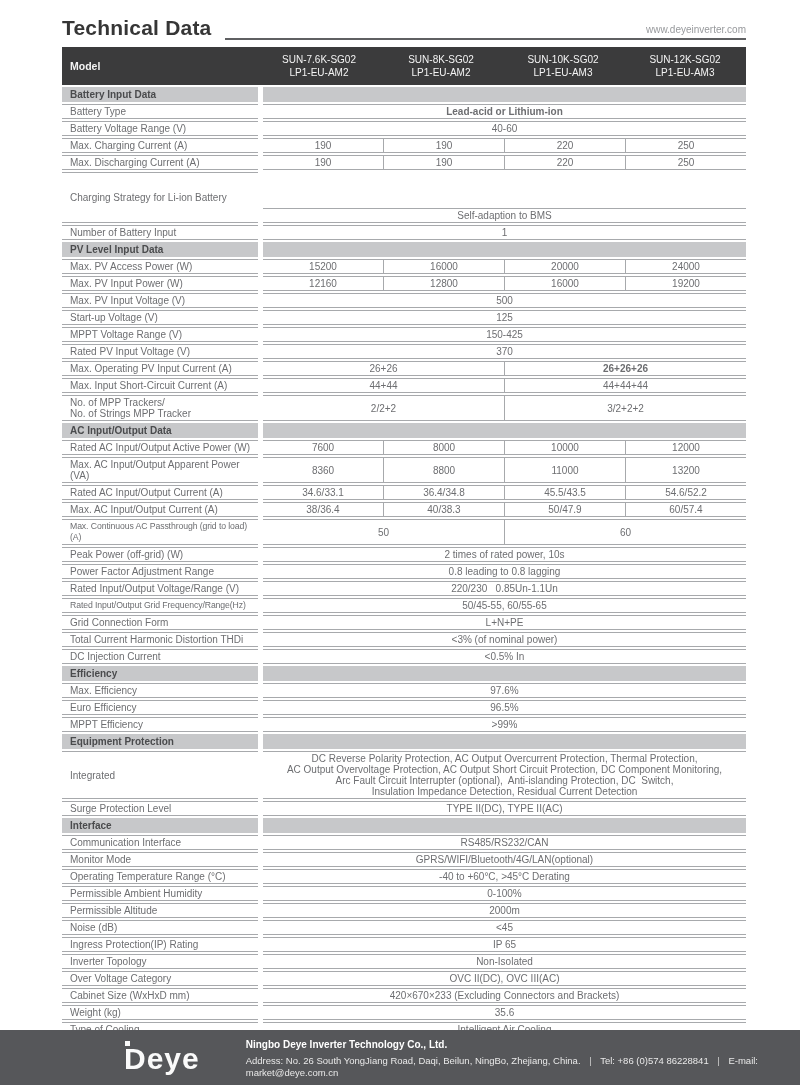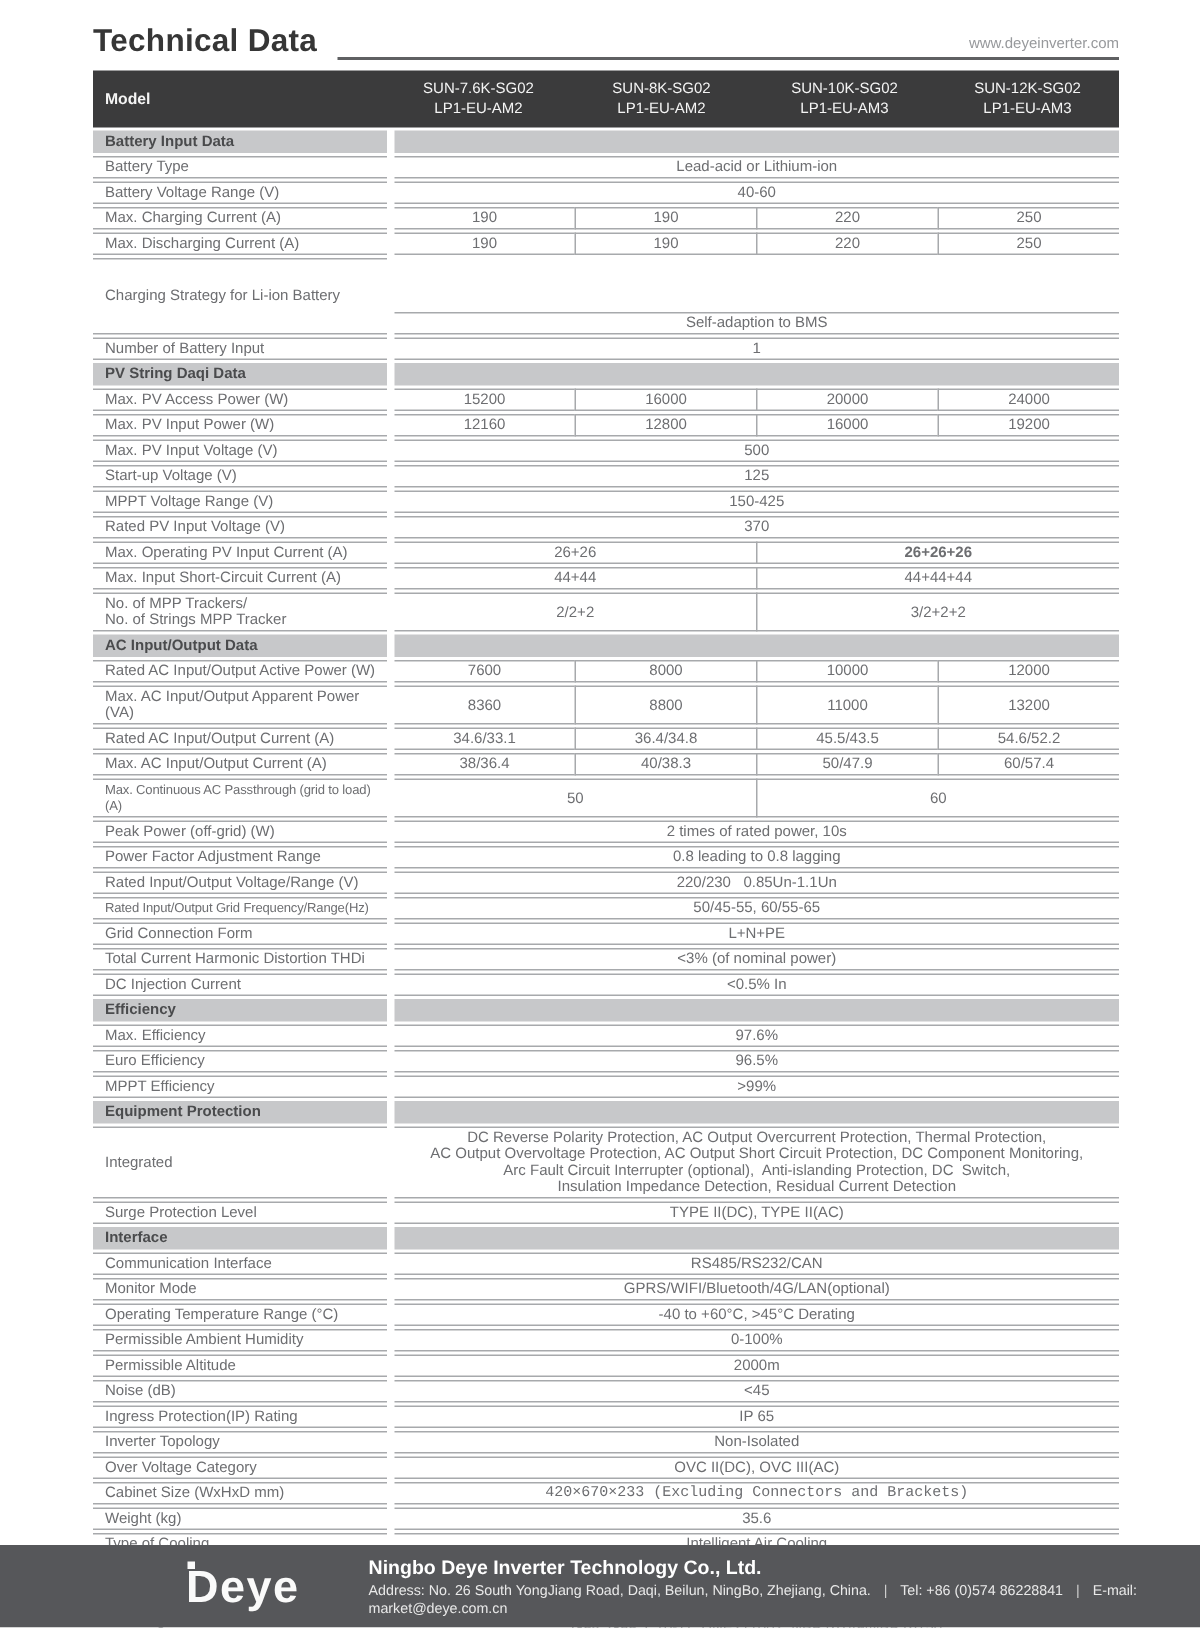--- a/index.html
+++ b/index.html
@@ -28,21 +28,21 @@
   .row.section .cell { border-top:none; border-bottom:none; background:#c7c8ca; color:#4a4b4d; font-weight:bold; min-height:15px; }
   .row.section .fill { flex:1 1 0; margin-left:5px; }
 
   .row.small-label .label { font-size:8.7px; letter-spacing:-0.1px; }
   .row.small-value .value { font-size:9.3px; }
 
   .footer { position:absolute; left:0; right:0; top:1030px; bottom:0; background:#56575a; display:flex; align-items:center; padding-left:124px; color:#ffffff; }
   .logo { font-size:30px; font-weight:bold; color:#fafafa; letter-spacing:1px; line-height:30px; position:relative; padding-top:2px; }
   .logo-dot { position:absolute; left:1px; top:-1px; width:5px; height:5px; background:#fafafa; }
   .footer-text { margin-left:46px; }
-  .company { font-size:13px; font-weight:bold; line-height:16px; color:#ffffff; }
+  .company { font-size:10px; font-weight:bold; line-height:16px; color:#ffffff; }
   .address { font-size:9.5px; color:#e9e9e9; margin-top:2px; line-height:12px; }
   .sep { margin:0 6px; color:#cfcfcf; }
 </style>
 </head>
 <body>
 
 <div class="header">
   <div class="title">Technical Data</div>
   <div class="rule-wrap">
     <span>www.deyeinverter.com</span>
@@ -72,21 +72,21 @@
       </div>
   </div>
   <div>
       <div class="row section">
         <div class="cell label">Battery Input Data</div>
         <div class="cell fill"></div>
       </div>
       <div class="row">
         <div class="cell label">Battery Type</div>
         <div class="values">
-          <div class="cell value" style="flex-grow: 4;">Lead-acid or Lithium-ion</div>
+          <div class="cell value" style="flex-grow: 4; font-weight: bold;">Lead-acid or Lithium-ion</div>
         </div>
       </div>
       <div class="row">
         <div class="cell label">Battery Voltage Range (V)</div>
         <div class="values">
           <div class="cell value" style="flex-grow: 4;">40-60</div>
         </div>
       </div>
       <div class="row">
         <div class="cell label">Max. Charging Current (A)</div>
@@ -112,21 +112,21 @@
           <div class="cell value" style="flex-grow: 4; margin-top: 36px;">Self-adaption to BMS</div>
         </div>
       </div>
       <div class="row">
         <div class="cell label">Number of Battery Input</div>
         <div class="values">
           <div class="cell value" style="flex-grow: 4;">1</div>
         </div>
       </div>
       <div class="row section">
-        <div class="cell label">PV String Daqi Data</div>
+        <div class="cell label">PV Level Input Data</div>
         <div class="cell fill"></div>
       </div>
       <div class="row">
         <div class="cell label">Max. PV Access Power (W)</div>
         <div class="values">
           <div class="cell value" style="flex-grow: 1;">15200</div>
           <div class="cell value vdiv" style="flex-grow: 1;">16000</div>
           <div class="cell value vdiv" style="flex-grow: 1;">20000</div>
           <div class="cell value vdiv" style="flex-grow: 1;">24000</div>
         </div>
@@ -370,21 +370,21 @@
       </div>
       <div class="row">
         <div class="cell label">Over Voltage Category</div>
         <div class="values">
           <div class="cell value" style="flex-grow: 4;">OVC II(DC), OVC III(AC)</div>
         </div>
       </div>
       <div class="row">
         <div class="cell label">Cabinet Size (WxHxD mm)</div>
         <div class="values">
-          <div class="cell value" style="flex-grow: 4; font-family: Liberation Mono, monospace;">420×670×233 (Excluding Connectors and Brackets)</div>
+          <div class="cell value" style="flex-grow: 4;">420×670×233 (Excluding Connectors and Brackets)</div>
         </div>
       </div>
       <div class="row">
         <div class="cell label">Weight (kg)</div>
         <div class="values">
           <div class="cell value" style="flex-grow: 4;">35.6</div>
         </div>
       </div>
       <div class="row">
         <div class="cell label">Type of Cooling</div>

